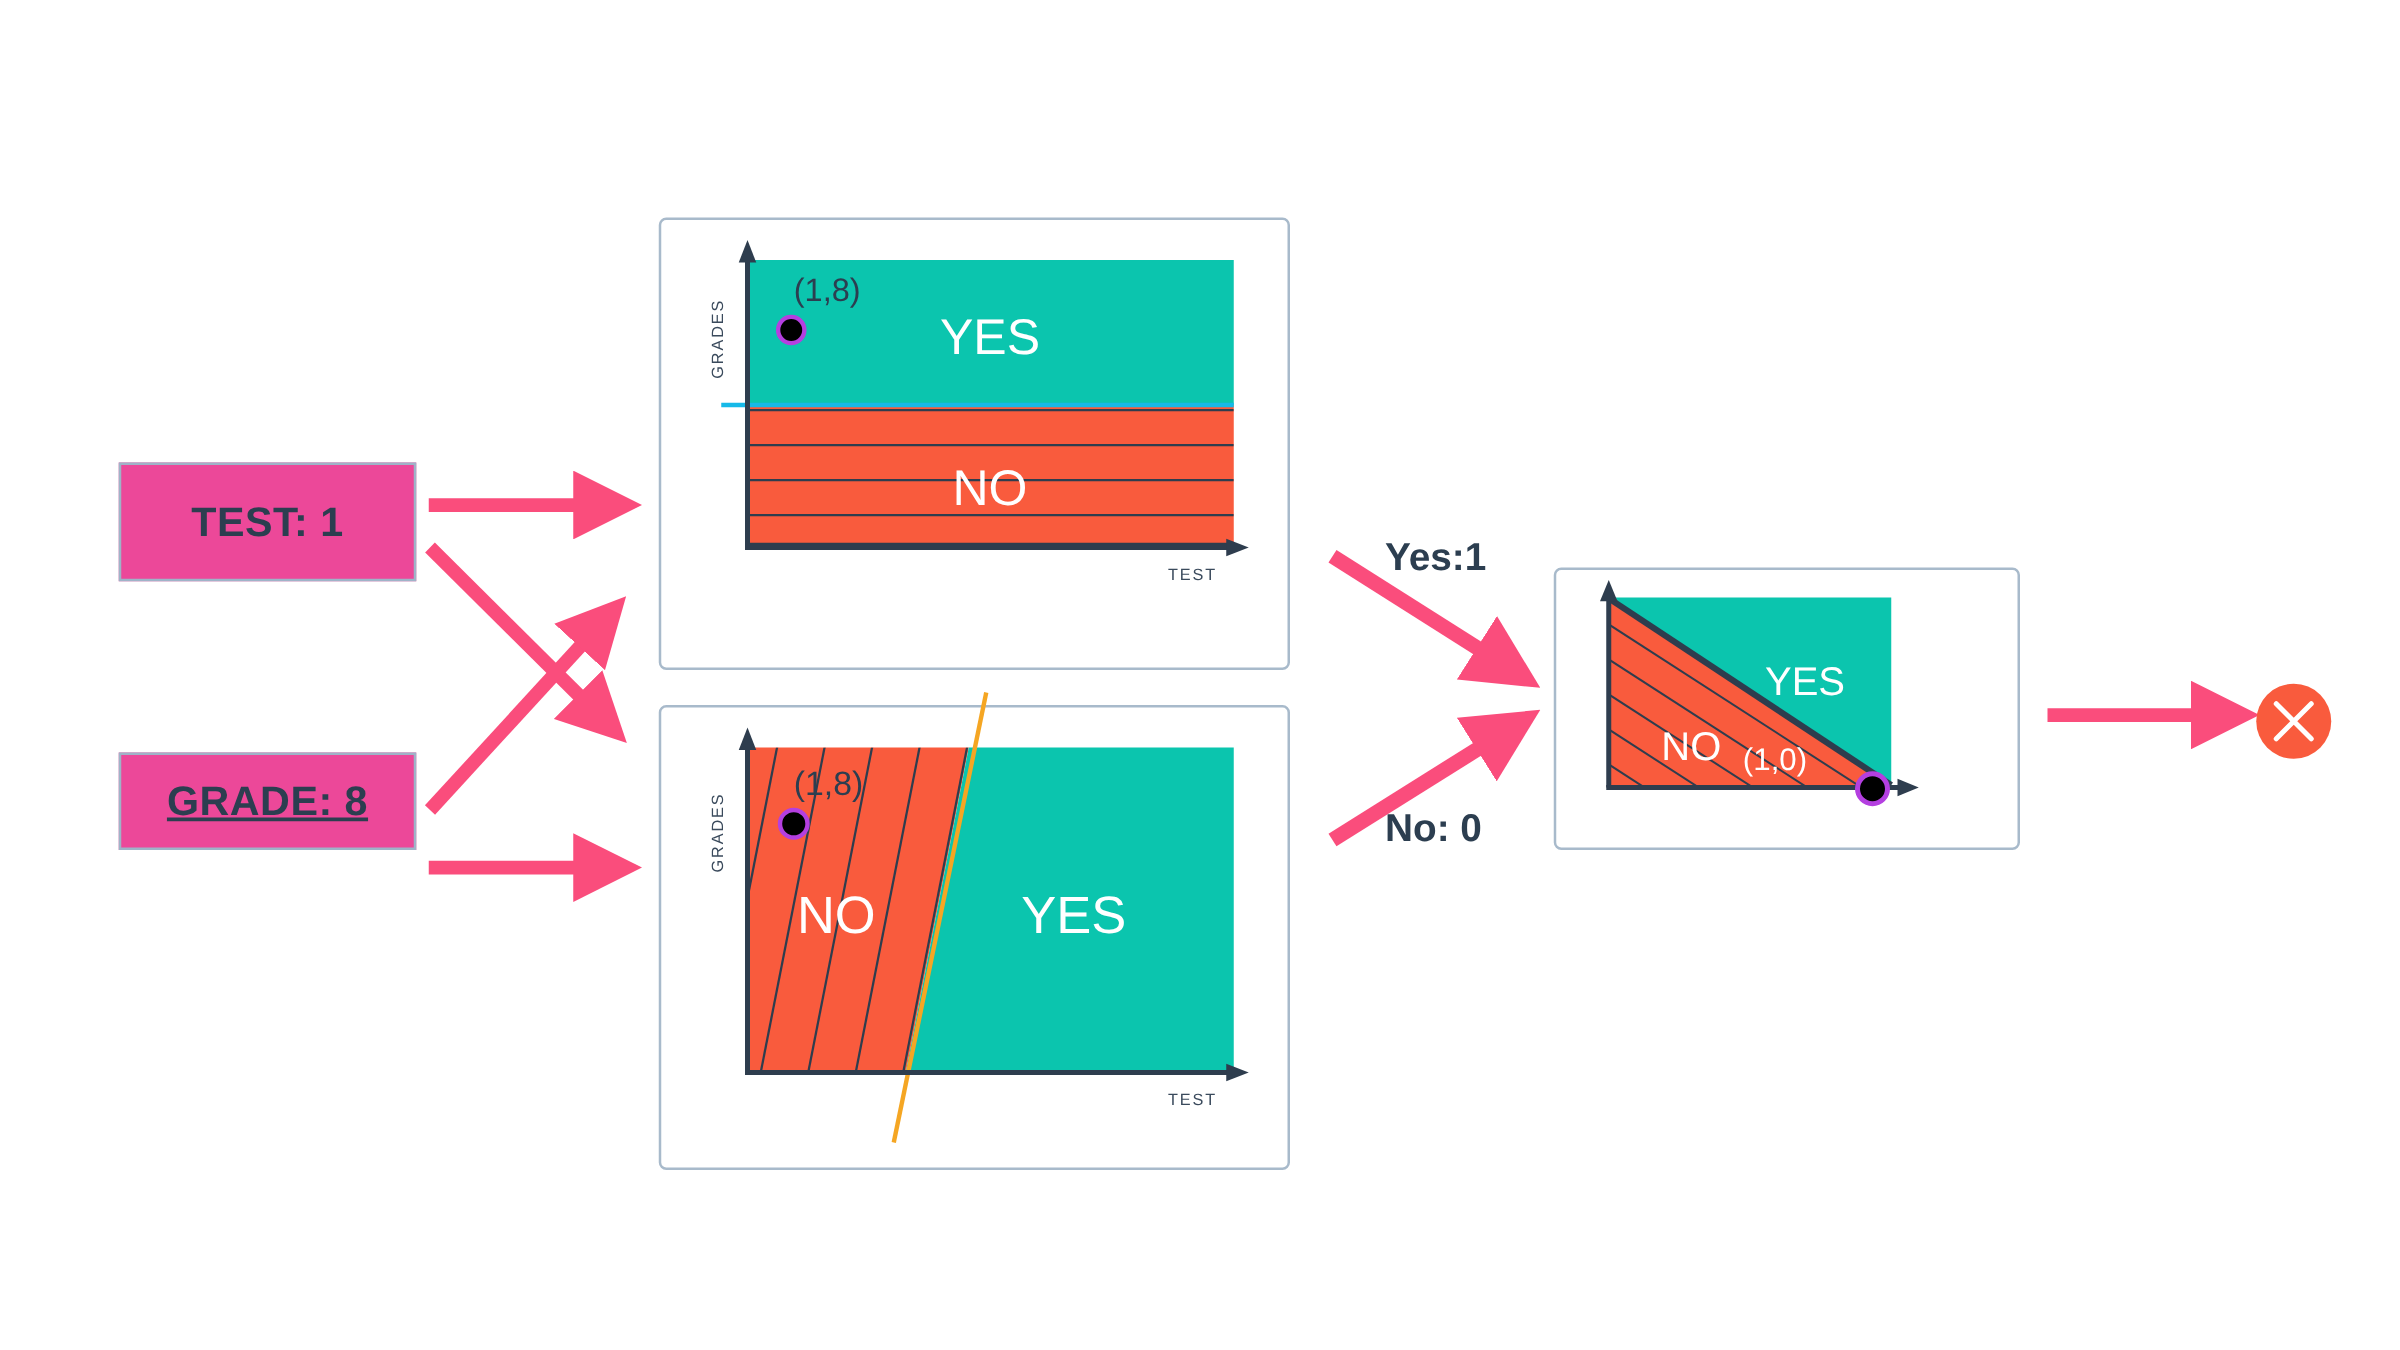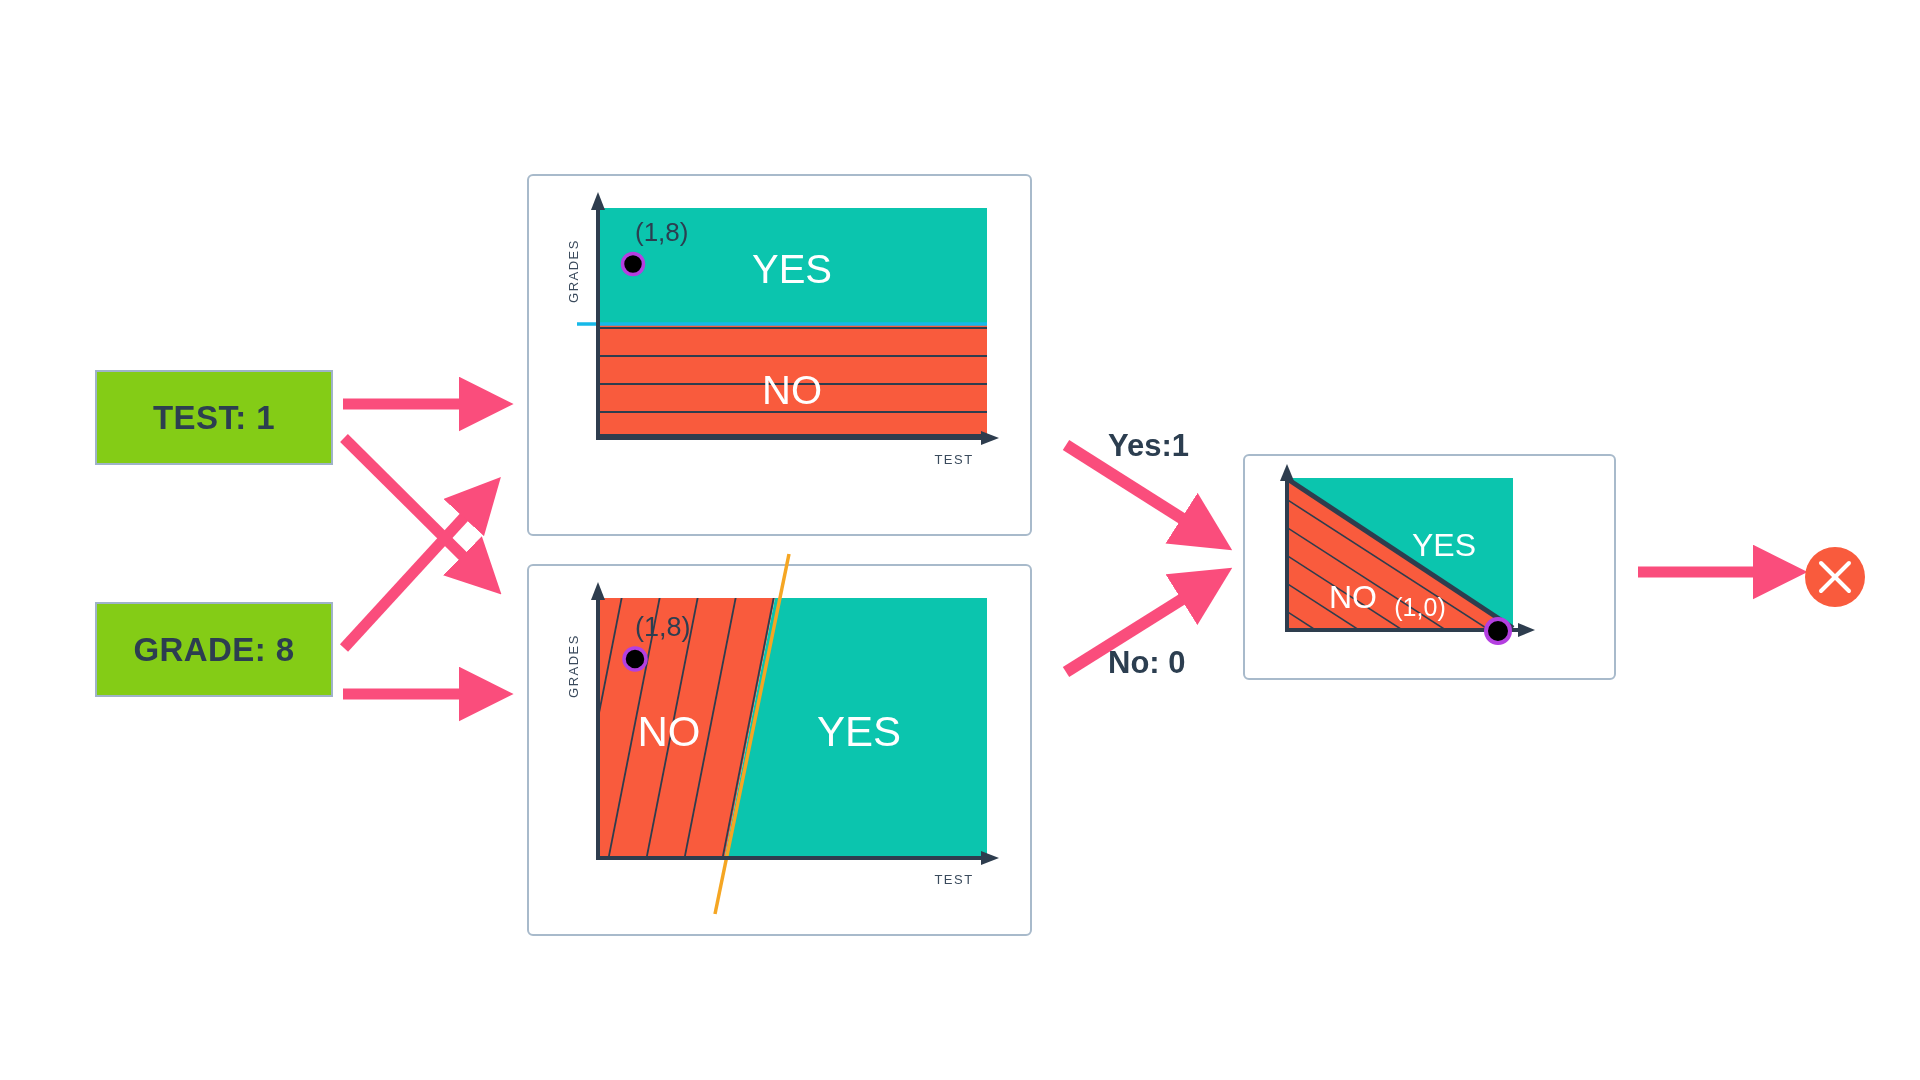--- a/index.html
+++ b/index.html
@@ -15,31 +15,31 @@
     position: relative;
     width: 1920px;
     height: 1080px;
     background: #ffffff;
   }
 
   
   .input-box {
     position: absolute;
     border: 2px solid #9FB3C8;
-    background: #84cc16;
+    background: #ec4899;
     display: flex;
     align-items: center;
     justify-content: center;
     color: #2C3E50;
     font-size: 33px;
     font-weight: 600;
     letter-spacing: 0.4px;
   }
   #box-test  { left: 95px;  top: 370px; width: 238px; height: 95px; }
-  #box-grade { left: 95px;  top: 602px; width: 238px; height: 95px; }
+  #box-grade { left: 95px;  top: 602px; width: 238px; height: 78px; text-decoration: underline; }
 
   
   .panel {
     position: absolute;
     border: 2px solid #A8BACB;
     border-radius: 6px;
     background: #ffffff;
   }
   #panel-top    { left: 527px;  top: 174px; width: 505px; height: 362px; }
   #panel-bottom { left: 527px;  top: 564px; width: 505px; height: 372px; }

